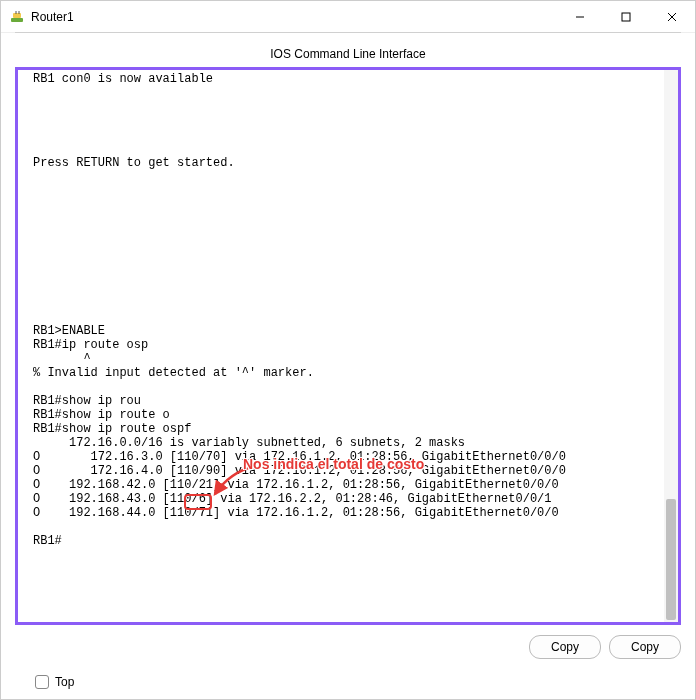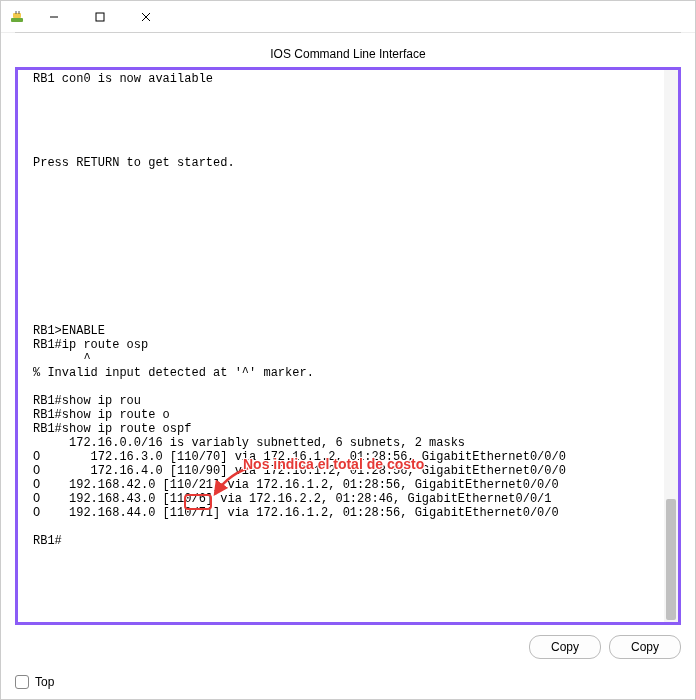--- a/index.html
+++ b/index.html
@@ -170,20 +170,21 @@
       border: 1px solid #bbb;
       border-radius: 11px;
       cursor: pointer;
     }
     .bottom-bar {
       padding: 6px 14px 10px 14px;
       display: flex;
       align-items: center;
       gap: 6px;
       font-size: 12px;
+      margin-left: 20px;
     }
     .checkbox {
       width: 14px;
       height: 14px;
       border: 1px solid #888;
       border-radius: 3px;
       background: #fff;
       cursor: pointer;
     }
   </style>
@@ -193,20 +194,21 @@
 <div class="window">
   <div class="titlebar">
     <span class="titlebar-icon">
       <svg width="16" height="16" viewBox="0 0 16 16">
         <rect x="2" y="9" width="12" height="4" rx="1" fill="#6aaa3a"></rect>
         <rect x="4" y="4" width="8" height="5" rx="1" fill="#f2c94c"></rect>
         <line x1="7" y1="2" x2="7" y2="5" stroke="#555" stroke-width="1"></line>
         <line x1="10" y1="2" x2="10" y2="5" stroke="#555" stroke-width="1"></line>
       </svg>
     </span>
+    <span class="titlebar-title">Router1</span>
     <div class="win-controls">
       <div class="win-btn">
         <svg width="10" height="10">
             <line x1="1" y1="5" x2="9" y2="5" stroke="#000" stroke-width="1"></line>
           </svg>
       </div>
       <div class="win-btn">
         <svg width="10" height="10">
             <rect x="1" y="1" width="8" height="8" fill="none" stroke="#000" stroke-width="1"></rect>
           </svg>

